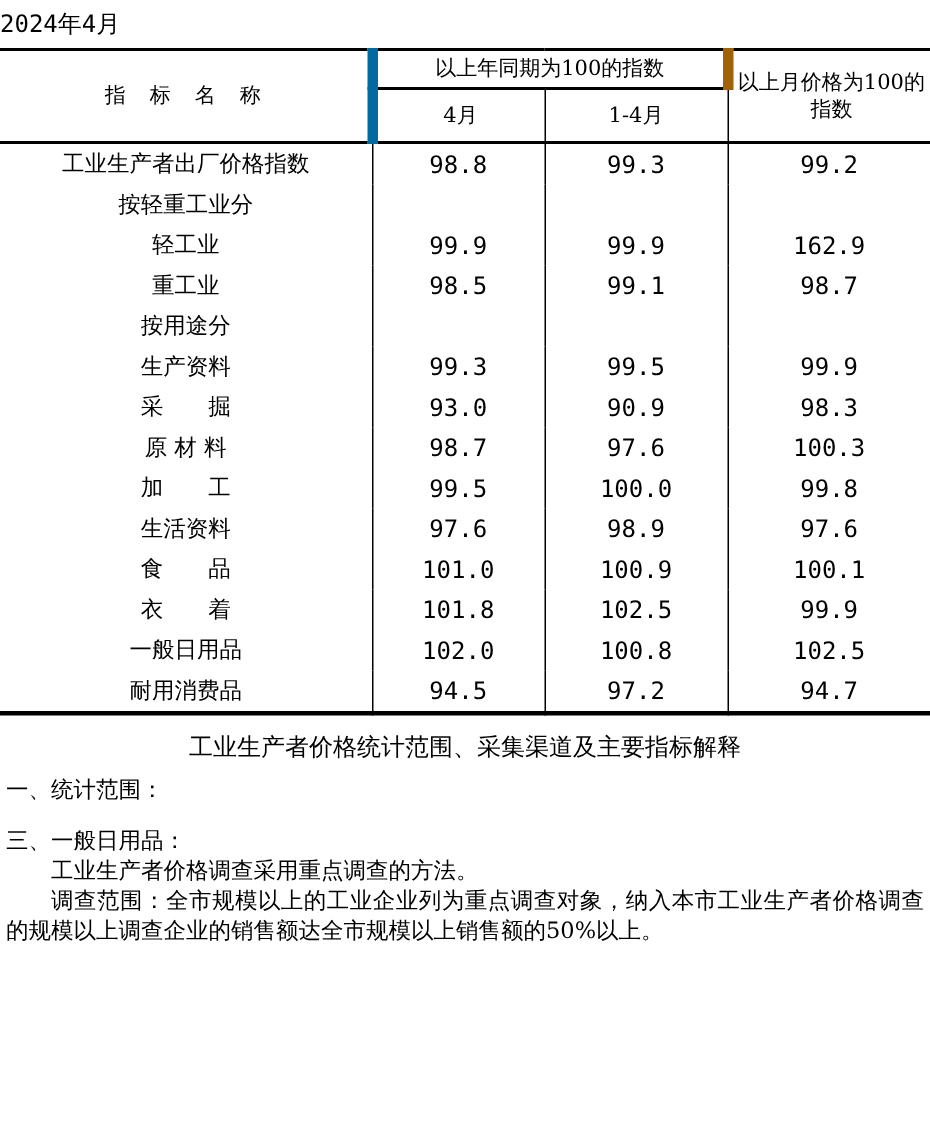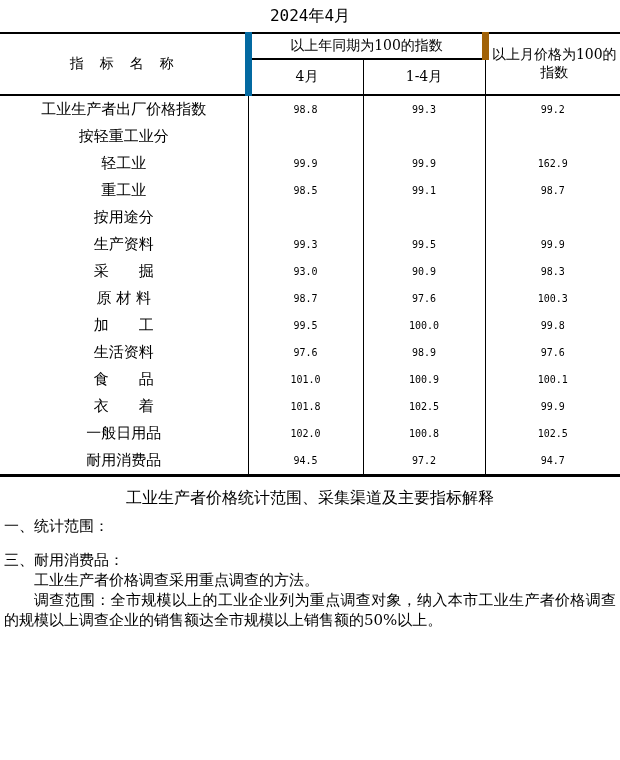--- a/index.html
+++ b/index.html
@@ -8,21 +8,20 @@
     background: #ffffff;
     width: 620px;
     height: 760px;
     overflow: hidden;
     font-family: "DejaVu Serif", serif;
     color: #000000;
   }
   .page { width: 620px; }
 
   .title {
-    text-align: center;
     font-size: 16px;
     margin: 6px 0 5px 0;
     font-family: "DejaVu Sans Mono", monospace;
   }
 
   table.stats {
     width: 620px;
     border-collapse: collapse;
     table-layout: fixed;
     border-top: 2px solid #000;
@@ -42,21 +41,21 @@
   .th-apr { border-right: 1px solid #000; }
   .th-janapr { border-right: 1px solid #000; }
   thead { border-bottom: 2px solid #000; }
   thead tr:last-child th { border-bottom: 2px solid #000; }
 
   tbody td { height: 27px; font-size: 15px; }
   tbody td:not(:last-child) { border-right: 1px solid #000; }
   td.label { text-align: center; white-space: pre; }
   td.num {
     text-align: center;
-    font-size: 10px;
+    font-size: 16px;
     font-family: "DejaVu Sans Mono", monospace;
   }
   .ind-0 { padding-left: 40px; }
   .ind-1 { padding-left: 55px; }
   .ind-2 { padding-left: 71px; }
   .ind-3 { padding-left: 88px; }
 
   .notes {
     padding: 0 4px;
     font-size: 15px;
@@ -186,20 +185,20 @@
       </tbody>
   </table>
 
   <div class="notes">
     <div class="notes-heading">工业生产者价格统计范围、采集渠道及主要指标解释</div>
     <div>
         <div class="note-sec">
           <div class="note-title">一、统计范围：</div>
         </div>
         <div class="note-sec">
-          <div class="note-title">三、耐用消费品：</div>
+          <div class="note-title">三、一般日用品：</div>
           <p class="note-para">工业生产者价格调查采用重点调查的方法。</p>
           <p class="note-para">调查范围：全市规模以上的工业企业列为重点调查对象，纳入本市工业生产者价格调查的规模以上调查企业的销售额达全市规模以上销售额的50%以上。</p>
         </div>
       </div>
   </div>
 
 </div>
 
 </body></html>

